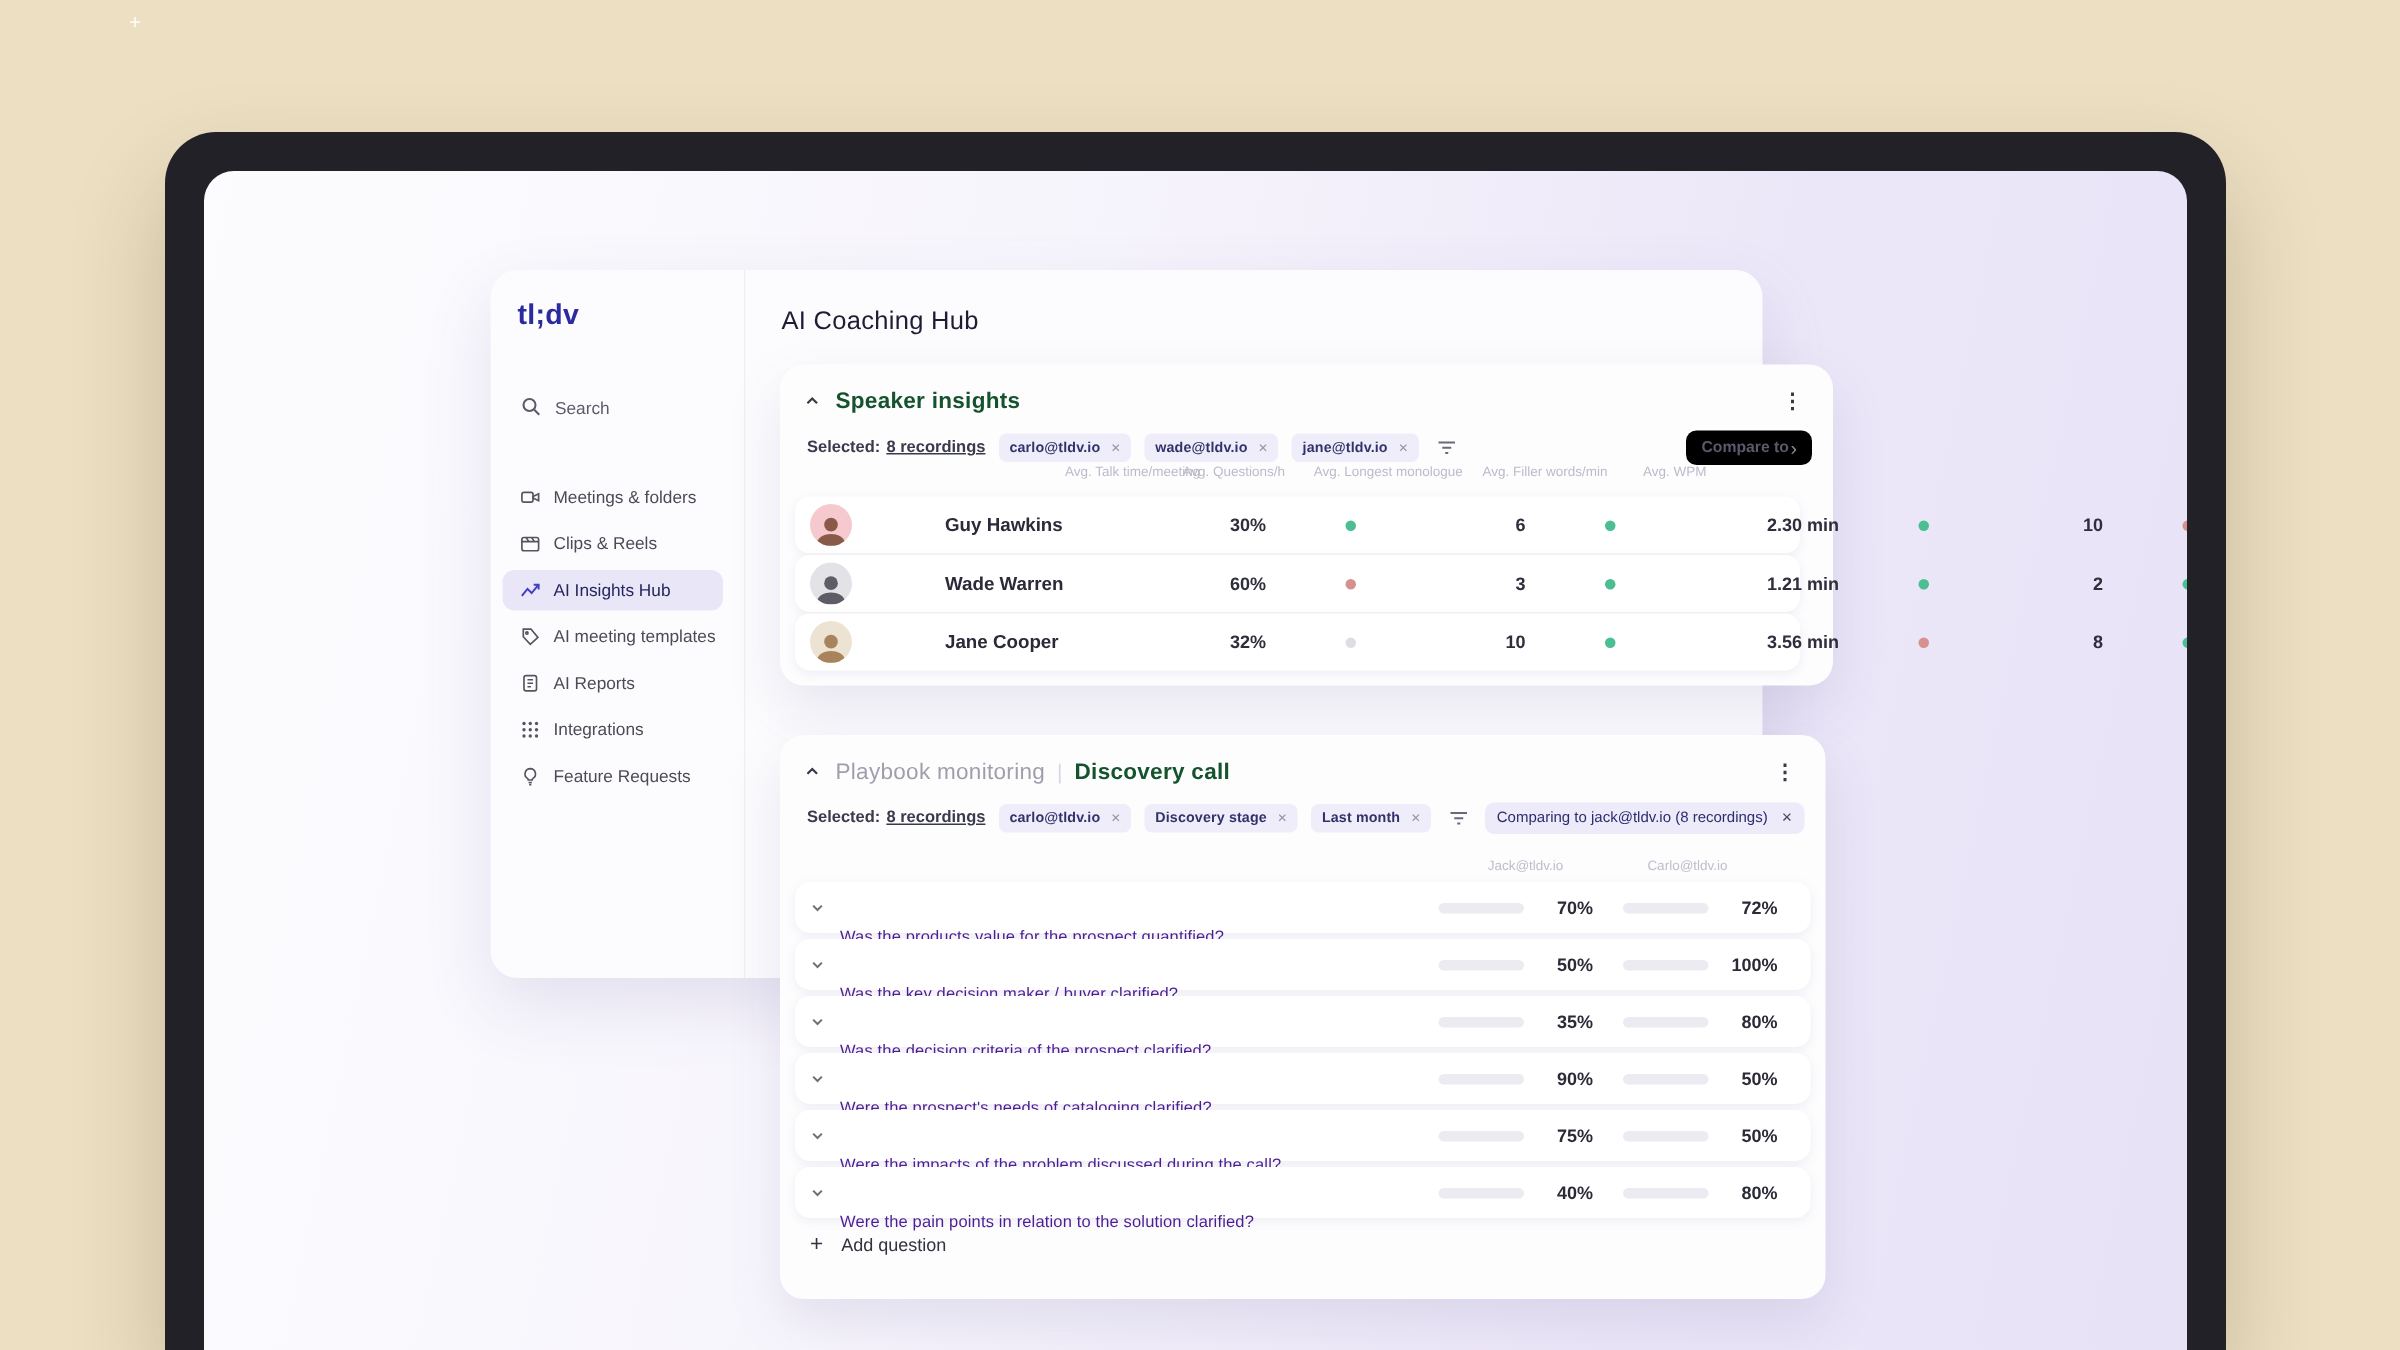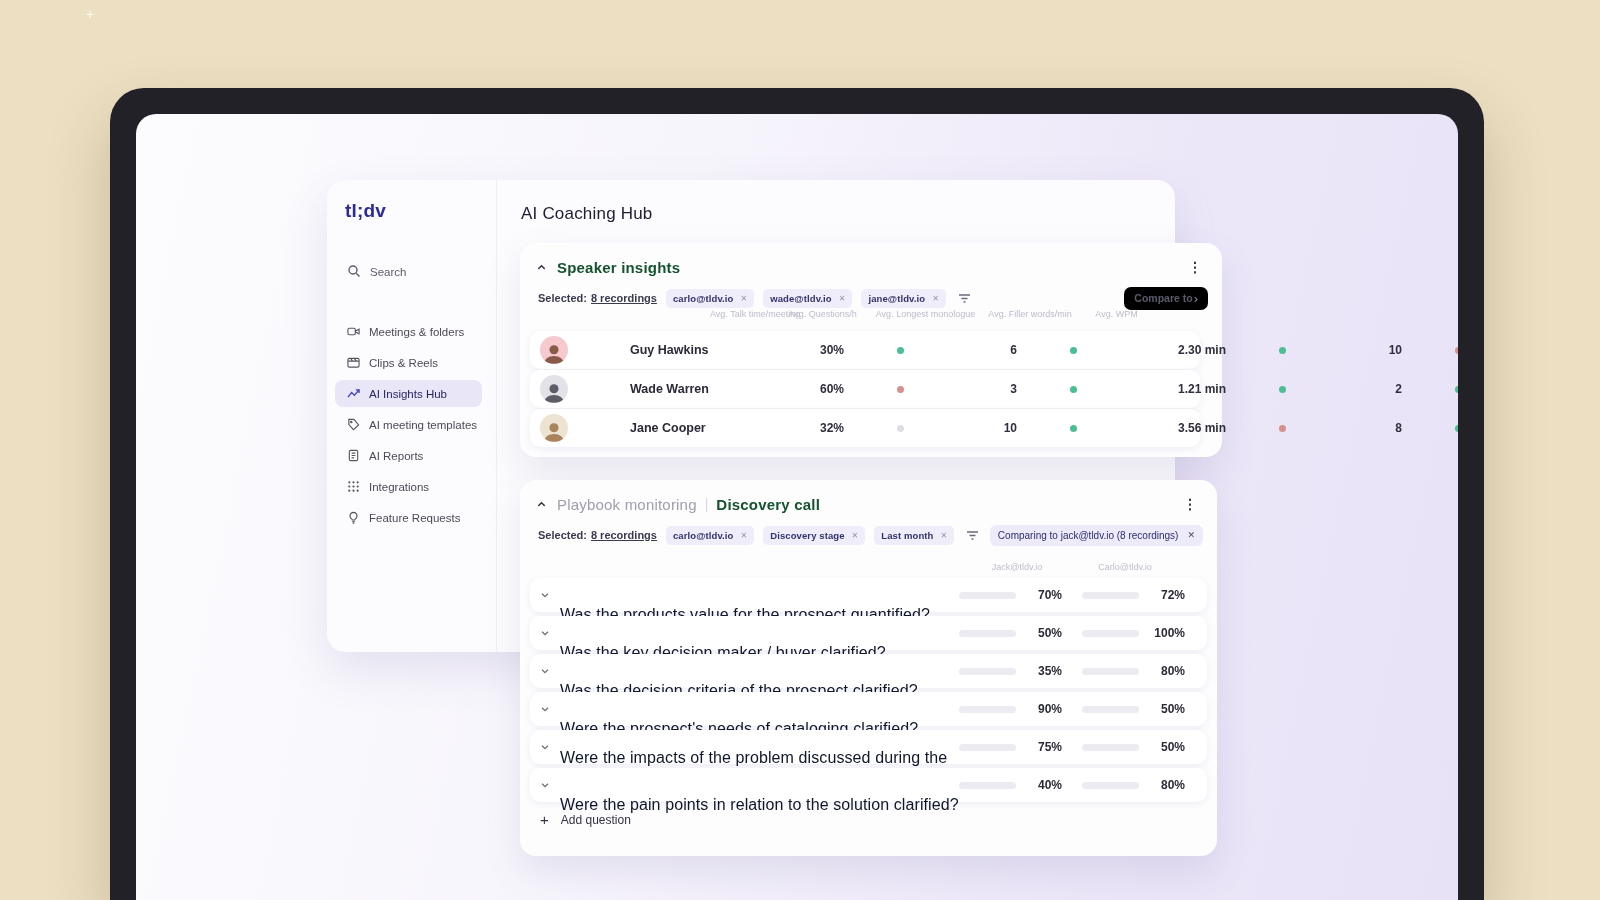--- a/index.html
+++ b/index.html
@@ -35,21 +35,21 @@
                      padding-left:12px; height:27px; margin-top:2px; margin-bottom:2px;
                      color:#26265E; font-weight:400; }
   .nav-item.active .ic { color:#3F3DC7; }
   .window-title { position:absolute; left:194px; top:24px; font-size:17px; font-weight:500;
                   color:#1E1D33; letter-spacing:.2px; }
 
   
   .card { position:absolute; background:#FDFDFE; border-radius:16px; z-index:2;
           box-shadow:0 16px 36px rgba(96,84,150,.13); }
   .card-speaker { left:384px; top:129px; width:702px; height:214px; }
-  .card-playbook { left:384px; top:366px; width:697px; height:376px; }
+  .card-playbook { left:384px; top:376px; width:697px; height:376px; }
 
   .card-head { position:absolute; left:0; right:0; top:12px; height:24px; display:flex;
                align-items:center; padding:0 16px 0 16px; }
   .caret { display:flex; margin-right:10px; cursor:pointer; }
   .card-title { font-size:15px; font-weight:700; color:#14532d; letter-spacing:.2px; }
   .card-title-muted { font-size:15px; font-weight:500; color:#A09EAD; letter-spacing:.2px; }
   .title-sep { color:#D8D6E0; margin:0 8px; font-size:14px; }
   .kebab { margin-left:auto; color:#3A3A46; font-size:14px; font-weight:700; cursor:pointer;
            line-height:1; padding:2px 4px; }
 
@@ -87,21 +87,21 @@
               border-radius:6px; padding:5px 8px; cursor:pointer; }
   .cmp-chip .chip-label { font-size:10px; font-weight:400; color:#2D2D6E; }
   .cmp-chip .x { font-size:9px; color:#4A4A66; margin-left:9px; }
   .pb-col-label { position:absolute; top:82px; font-size:9px; color:#BFBDCB; width:90px;
                   text-align:center; }
   .pb-col-a { left:452px; } .pb-col-b { left:560px; }
   .q-row { position:absolute; left:10px; width:677px; height:34px; background:#FFFFFF;
            border-radius:10px; box-shadow:0 2px 7px rgba(110,100,160,.10);
            display:flex; align-items:center; padding:0 22px 0 10px; }
   .q-chev { display:flex; cursor:pointer; }
-  .q-text { font-size:16px; color:#0f172a; margin-left:10px; flex:1; letter-spacing:.1px;margin-top:40px; }
+  .q-text { font-size:11px; color:#4c1d95; margin-left:10px; flex:1; letter-spacing:.1px;margin-top:40px; }
   .bar { width:57px; height:7px; background:#ECEBF1; border-radius:4px; overflow:hidden; }
   .bar-fill { height:100%; border-radius:4px; }
   .pct { width:36px; font-size:12px; font-weight:700; color:#2B2B38; text-align:right; }
   .gap10 { width:10px; } .gap20 { width:20px; }
   .add-row { position:absolute; left:20px; top:332px; display:flex; align-items:center;
              gap:12px; cursor:pointer; }
   .add-plus { font-size:15px; color:#33333F; line-height:1; }
   .add-label { font-size:12px; font-weight:500; color:#33333F; }
 </style>
 </head>

